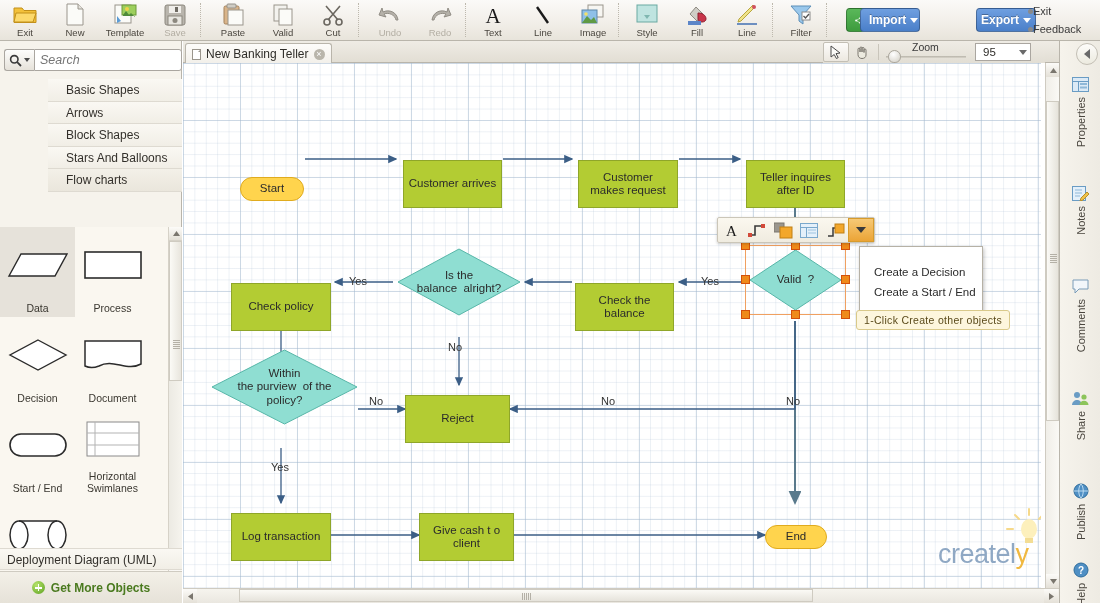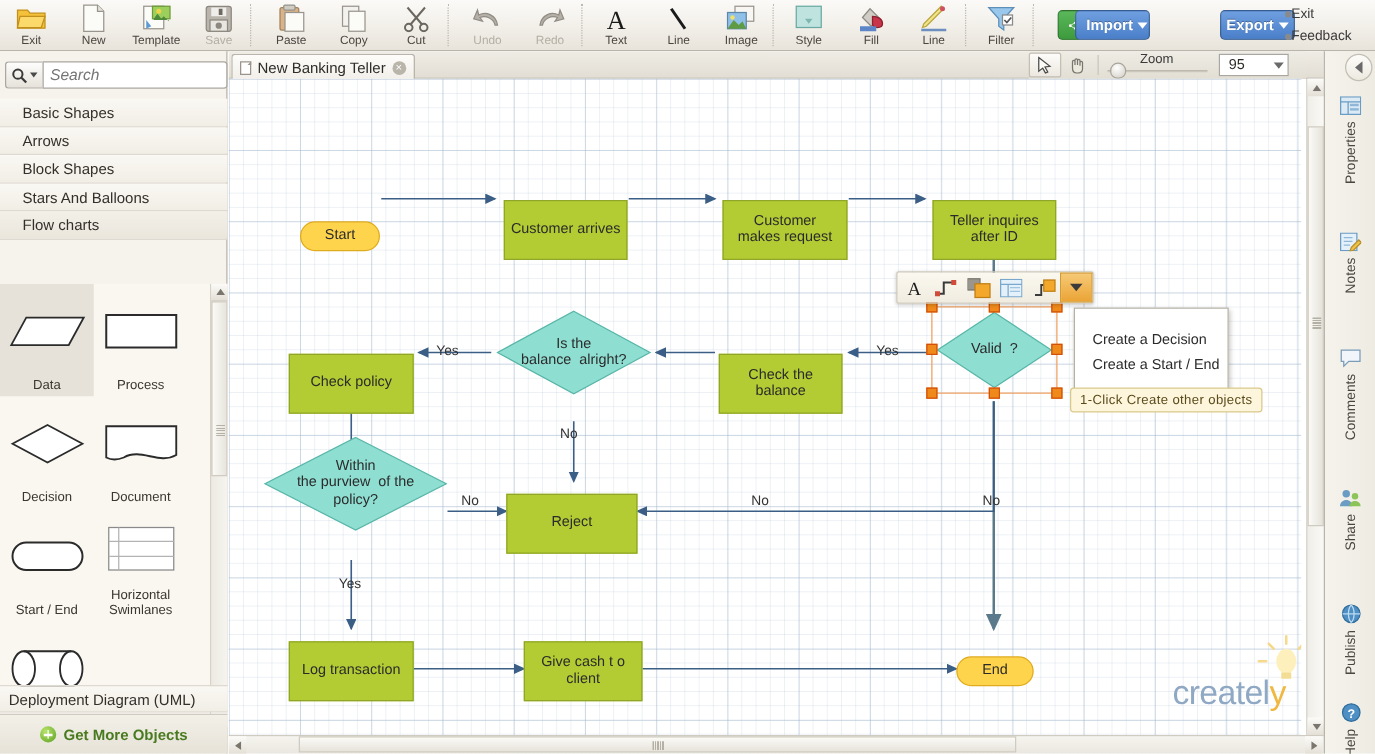--- a/index.html
+++ b/index.html
@@ -63,20 +63,21 @@
     border-radius: 0 3px 3px 0; font-size: 12.5px; color: #9a9a9a;
     font-style: italic; padding: 0 5px; outline: none;
     font-family: "Liberation Sans", sans-serif;
   }
   .cat-list { position: absolute; left: 0; top: 38px; width: 182px; }
   .cat-item {
     height: 22.5px; line-height: 22.5px; padding-left: 18px;
     font-size: 12px; color: #33302b;
     border-bottom: 1px solid #dedad1;
     background: linear-gradient(to bottom,#faf8f3,#f1eee6);
+    margin-left: 48px;
   }
   .cat-item.active { background: linear-gradient(to bottom,#f3f0e8,#eae6dc); }
 
   .shape-grid {
     position: absolute; left: 0; top: 186px; width: 182px; height: 355px;
     background: #faf7f0; overflow: hidden;
   }
   .sg-inner { display: flex; flex-wrap: wrap; width: 167px; }
   .sg-cell {
     width: 75px; height: 90px; margin: 0;
@@ -323,21 +324,21 @@
         </div>
         <div class="tb-lbl">Paste</div>
       </div>
       <div class="tb-btn">
         <div class="tb-ico">
           <svg width="21" height="23" viewBox="0 0 21 23">
               <rect x="1" y="2" width="13" height="16" fill="#f3f2ee" stroke="#9a958c"></rect>
               <rect x="6" y="6" width="13" height="16" fill="#fbfbf8" stroke="#9a958c"></rect>
             </svg>
         </div>
-        <div class="tb-lbl">Copy</div>
+        <div class="tb-lbl">Valid</div>
       </div>
       <div class="tb-btn">
         <div class="tb-ico">
           <svg width="22" height="22" viewBox="0 0 22 22">
               <path d="M4 2l12 14M18 2L6 16" stroke="#6b6760" stroke-width="1.6" fill="none"></path>
               <circle cx="5" cy="18" r="3" fill="none" stroke="#6b6760" stroke-width="1.6"></circle>
               <circle cx="17" cy="18" r="3" fill="none" stroke="#6b6760" stroke-width="1.6"></circle>
             </svg>
         </div>
         <div class="tb-lbl">Cut</div>

